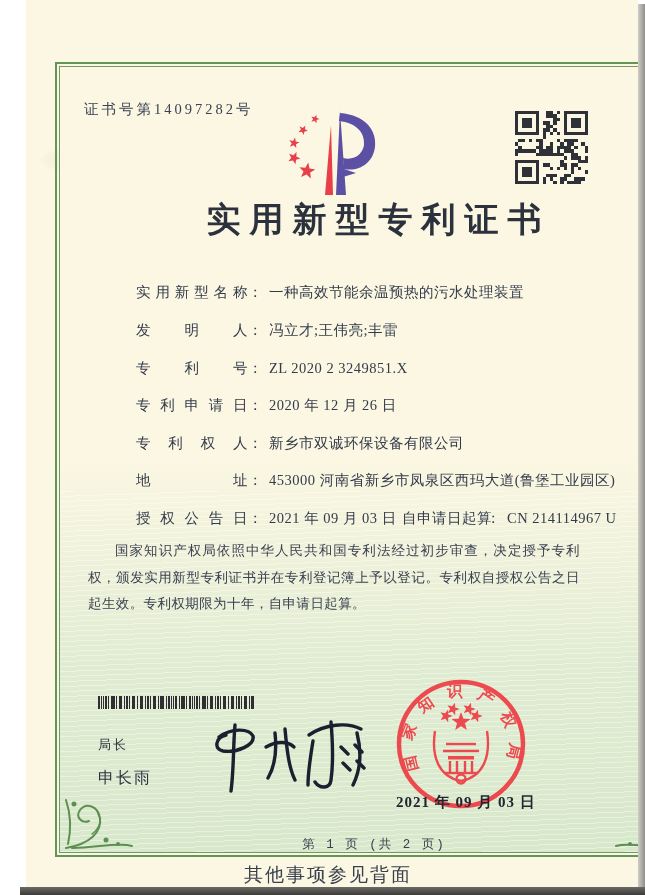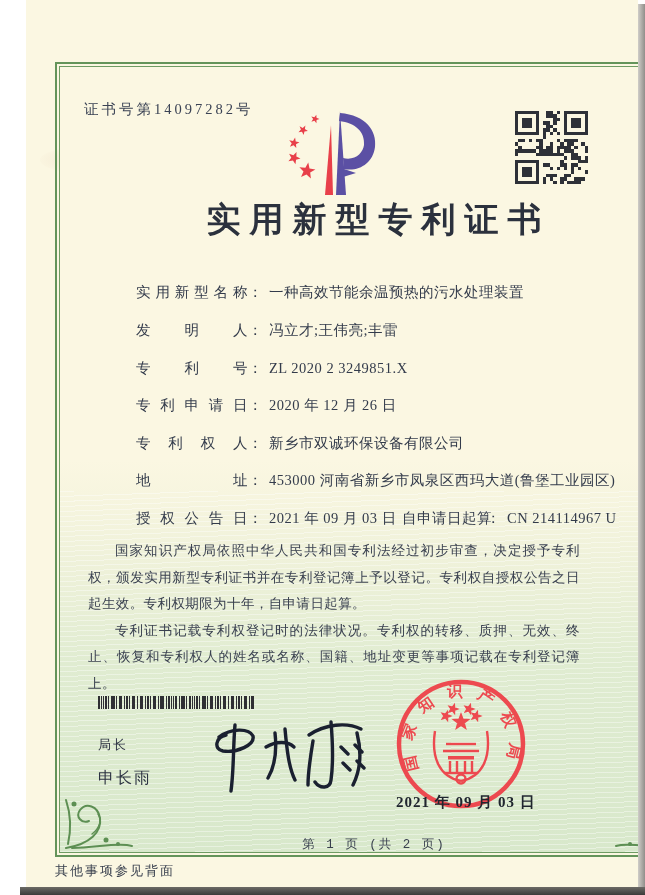--- a/index.html
+++ b/index.html
@@ -54,22 +54,22 @@
   .signature{position:absolute;left:135px;top:638px;width:180px;height:100px;}
   
   .seal{position:absolute;left:330px;top:606px;width:142px;height:142px;opacity:.94;}
   .seal-date{position:absolute;left:336px;top:726px;font-size:15px;font-weight:bold;
     letter-spacing:1px;color:#20262f;}
   .page-label{position:absolute;left:0;right:0;top:769px;text-align:center;
     font-size:12.5px;letter-spacing:2px;color:#39404e;font-family:Liberation Mono, monospace;}
   .flourish{position:absolute;bottom:2px;width:74px;height:76px;}
   .flourish.fl{left:2px;}
   .flourish.fr{right:2px;transform:scaleX(-1);}
-  .back-note{position:absolute;left:55px;top:862px;width:546px;text-align:left;
-    font-size:13px;letter-spacing:2px;color:#39404e;}
+  .back-note{position:absolute;left:55px;top:862px;width:546px;text-align:center;
+    font-size:19px;letter-spacing:2px;color:#39404e;}
 </style>
 </head>
 <body>
 
 <div id="stage">
   <div class="paper"></div>
   <div class="stain a"></div>
   <div class="stain b"></div>
 
   <div class="frame">
@@ -249,21 +249,20 @@
         </div>
         <div class="frow" style="top:442px">
           <span class="flabel">授权公告日</span><span class="fcolon">：</span><span class="fvalue">2021 年 09 月 03 日</span>
           <span class="grant2">
             <span class="flabel">自申请日起算</span><span class="fcolon">：</span><span class="fvalue">CN 214114967 U</span>
           </span>
         </div>
 
         <div class="paras">
           <p class="body-para">国家知识产权局依照中华人民共和国专利法经过初步审查，决定授予专利权，颁发实用新型专利证书并在专利登记簿上予以登记。专利权自授权公告之日起生效。专利权期限为十年，自申请日起算。</p>
-          <p class="body-para">专利证书记载专利权登记时的法律状况。专利权的转移、质押、无效、终止、恢复和专利权人的姓名或名称、国籍、地址变更等事项记载在专利登记簿上。</p>
         </div>
 
         <div class="barcode"></div>
 
         <div class="signer-title">局长</div>
         <div class="signer-name">申长雨</div>
 
         <svg class="signature" viewBox="0 0 180 100" fill="none" stroke="#1a2030" stroke-width="3.4" stroke-linecap="round" stroke-linejoin="round">
           <path d="M40,20 C38,42 39,64 36,86"></path>
           <path d="M24,32 C36,23 54,23 58,31 C60,40 42,48 28,46 C18,44 21,32 31,30"></path>

